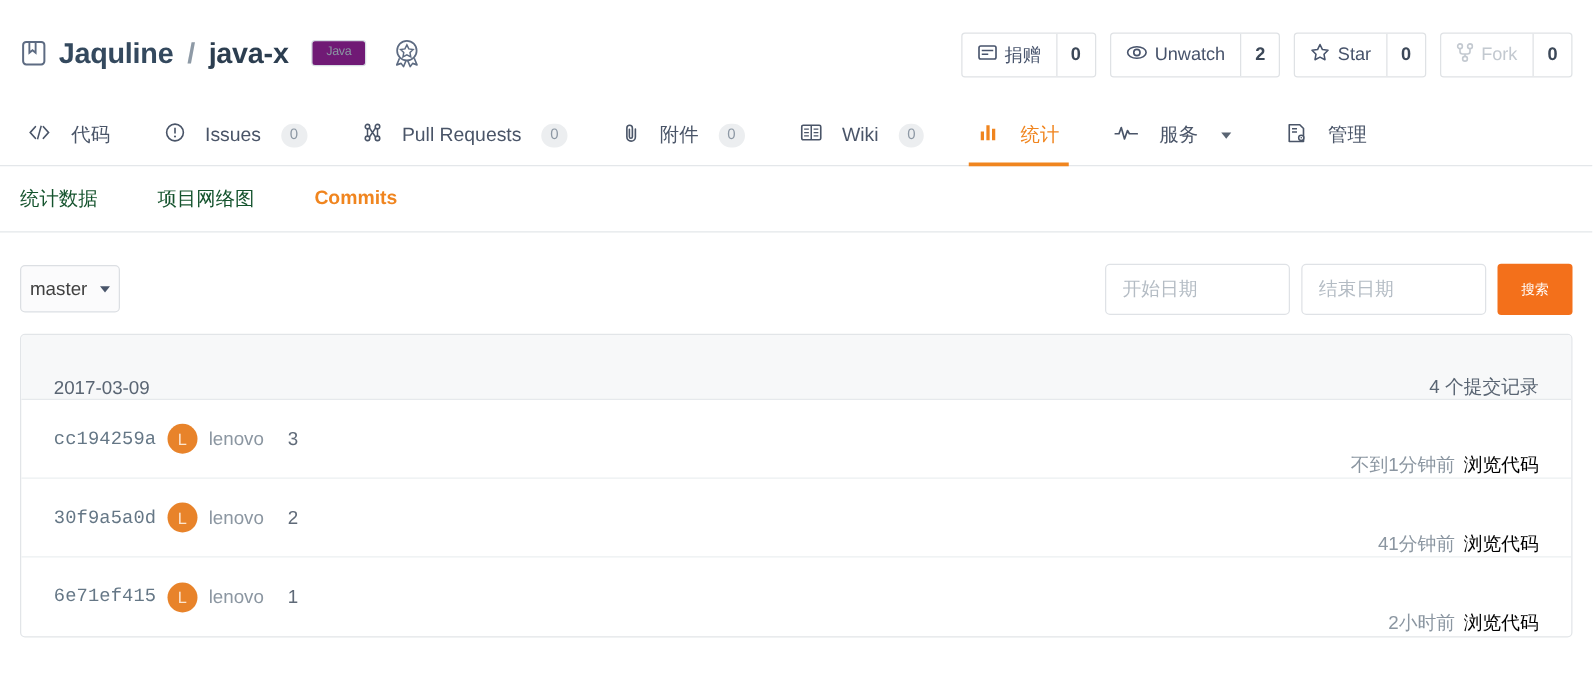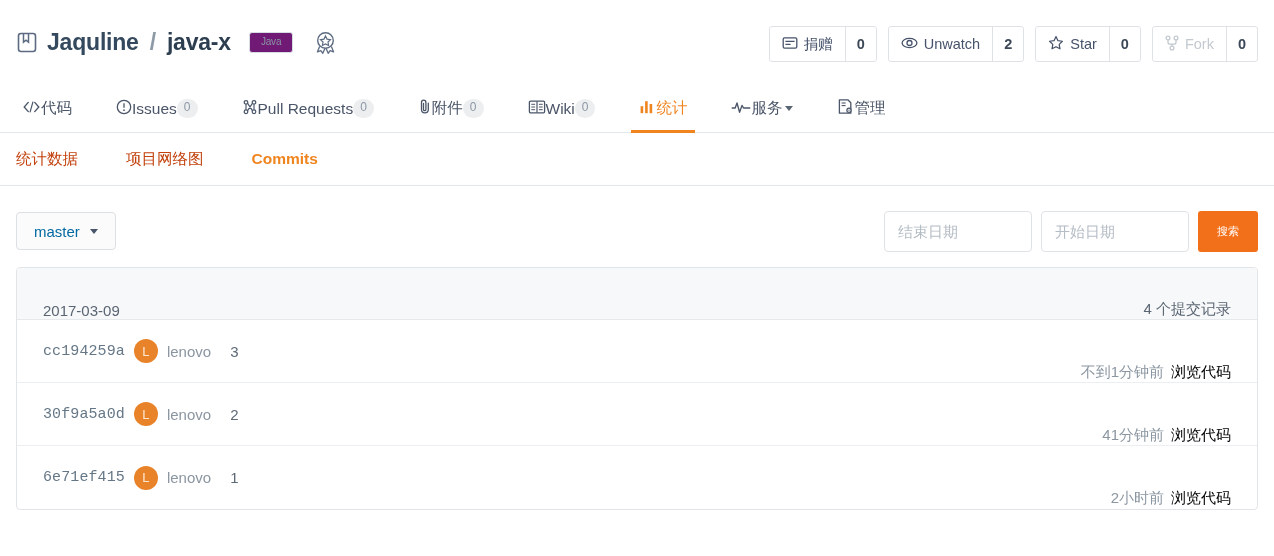--- a/index.html
+++ b/index.html
@@ -87,21 +87,21 @@
   .main-nav {
     height: 48px;
     border-bottom: 1px solid #e4e7ea;
     display: flex;
     align-items: stretch;
     padding: 0 16px;
   }
   .nav-item {
     display: flex;
     align-items: center;
-    gap: 0;
+    gap: 16px;
     padding: 0 22px;
     font-size: 15.5px;
     color: #4a5568;
     position: relative;
     cursor: pointer;
     white-space: nowrap;
   }
   .nav-item:first-child { padding-left: 6px; }
   .nav-item .cnt {
     background: #eceef0;
@@ -132,45 +132,45 @@
     padding: 0 16px;
     height: 53px;
     display: flex;
     align-items: center;
     border-bottom: 1px solid #e4e7ea;
     margin: 0 0px;
   }
   .sub-nav .inner { display: flex; align-items: center; }
   .sub-item {
     font-size: 15.5px;
-    color: #c2410c;
+    color: #14532d;
     padding: 0 24px 0 0;
     margin-right: 24px;
     cursor: pointer;
   }
   .sub-item.active { color: #f0851f; font-weight: bold; }
 
   
   .filter-bar {
     padding: 18px 16px 0;
     display: flex;
     align-items: center;
     height: 72px;
   }
   .branch-select {
     border: 1px solid #dcdfe3;
     background: #fbfbfc;
     border-radius: 4px;
     height: 38px;
-    padding: 0 17px;
+    padding: 0 7px;
     display: flex;
     align-items: center;
     gap: 7px;
     font-size: 15px;
-    color: #0369a1;
+    color: #404040;
     cursor: pointer;
   }
   .branch-select .caret { border-top-color: #49556a; }
   .filter-right {
     margin-left: auto;
     display: flex;
     align-items: center;
     gap: 9px;
   }
   .date-input {
@@ -446,22 +446,22 @@
     <span class="sub-item active">Commits</span>
   </div>
 </div>
 
 <div class="filter-bar">
   <div class="branch-select">
     <span>master</span>
     <span class="caret"></span>
   </div>
   <div class="filter-right">
+    <input class="date-input" type="text" placeholder="开始日期" style="">
     <input class="date-input" type="text" placeholder="结束日期" style="">
-    <input class="date-input" type="text" placeholder="开始日期" style="">
     <button class="search-btn">搜索</button>
   </div>
 </div>
 
 <div class="commits-card">
 
   <div class="commit-day">
     <span>2017-03-09</span>
     <span class="count">4 个提交记录</span>
   </div>

